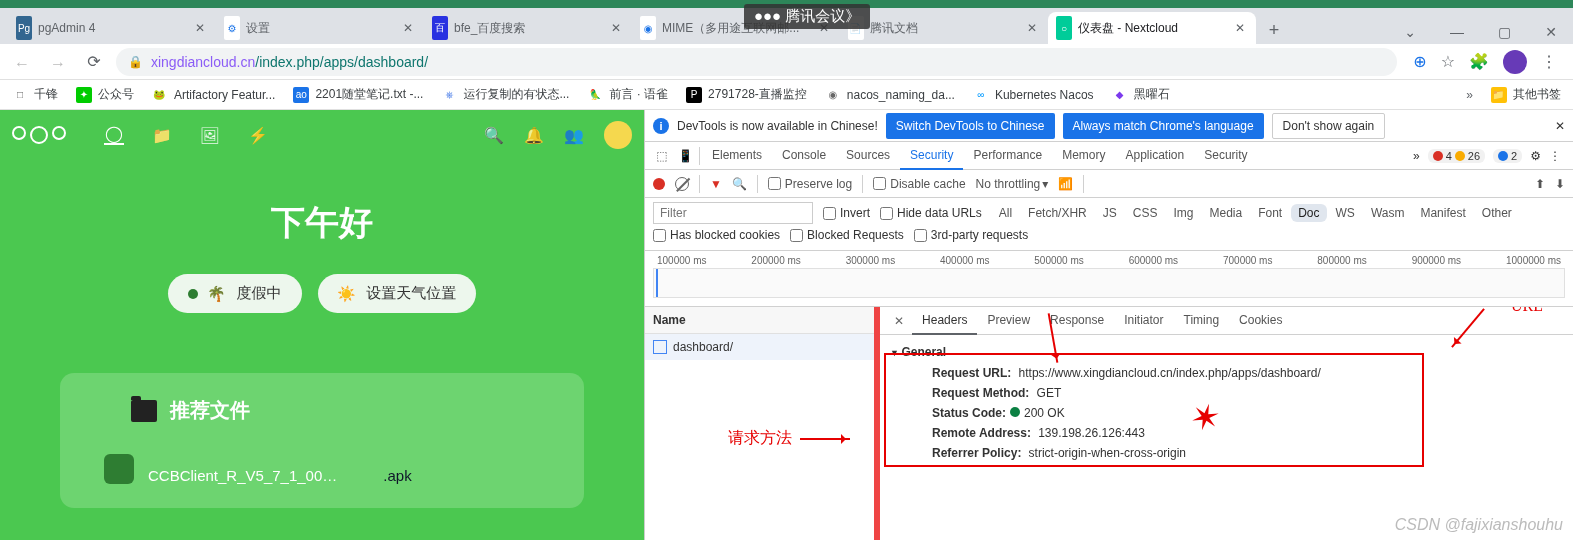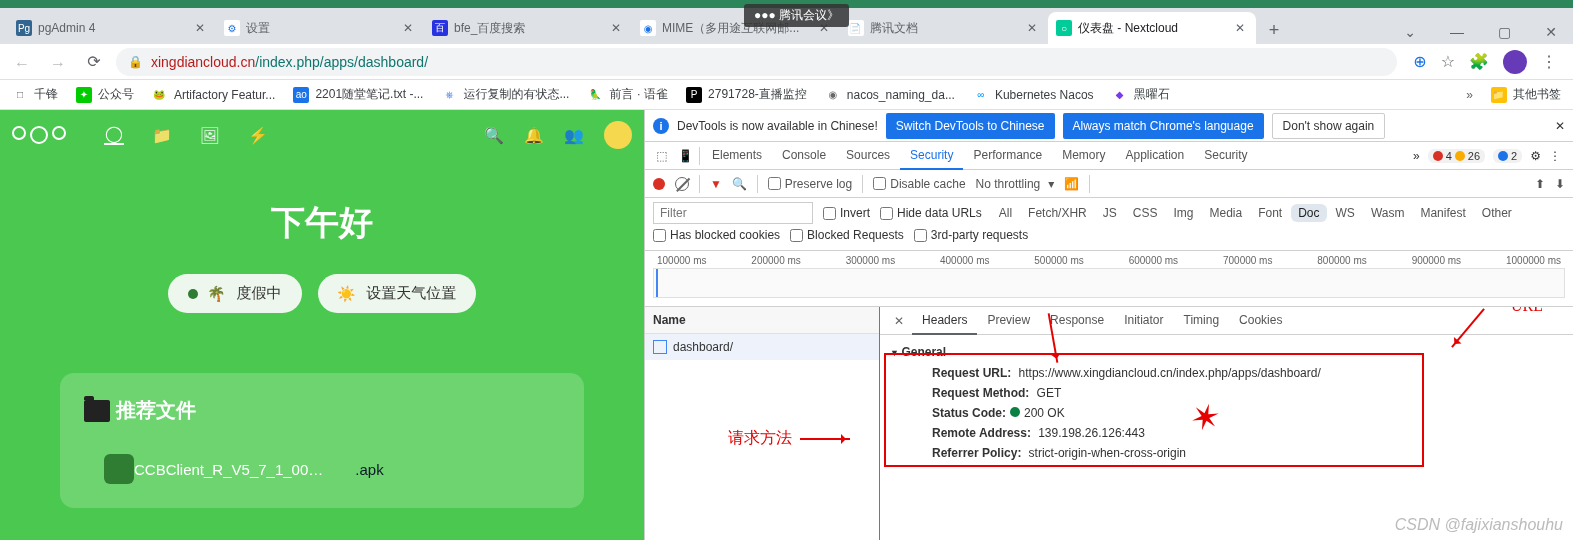--- a/index.html
+++ b/index.html
@@ -3,33 +3,33 @@
 <meta charset="utf-8">
 <style>
 * { box-sizing: border-box; margin: 0; padding: 0; font-family: "Segoe UI", Arial, sans-serif; }
 body { width: 1573px; height: 540px; background: #fff; overflow: hidden; position: relative; }
 
 
 .titlebar { height: 8px; background: #2d8659; }
 .tabstrip { height: 36px; background: #dee1e6; display: flex; align-items: flex-end; padding-left: 8px; }
 .tab { height: 32px; width: 208px; display: flex; align-items: center; padding: 0 8px; gap: 6px; font-size: 12px; color: #5f6368; border-radius: 8px 8px 0 0; position: relative; }
 .tab.active { background: #fff; color: #202124; }
-.tab .favicon { width: 16px; height: 16px; border-radius: 2px; flex-shrink: 0; display: flex; align-items: center; justify-content: center; font-size: 10px; }
+.tab .favicon { width: 16px; height: 24px; border-radius: 2px; flex-shrink: 0; display: flex; align-items: center; justify-content: center; font-size: 10px; }
 .tab .title { flex: 1; white-space: nowrap; overflow: hidden; text-overflow: ellipsis; }
 .tab .close { width: 16px; height: 16px; display: flex; align-items: center; justify-content: center; color: #5f6368; cursor: pointer; }
 .newtab { width: 28px; height: 28px; display: flex; align-items: center; justify-content: center; color: #5f6368; margin-left: 4px; cursor: pointer; font-size: 18px; }
 .winctrls { margin-left: auto; display: flex; align-items: center; gap: 18px; padding-right: 8px; color: #5f6368; }
 .winctrls span { cursor: pointer; font-size: 14px; padding: 4px 8px; }
 
 .addrbar { height: 36px; background: #fff; display: flex; align-items: center; padding: 0 8px; gap: 8px; border-bottom: 1px solid #e0e0e0; }
 .navbtn { width: 28px; height: 28px; display: flex; align-items: center; justify-content: center; color: #5f6368; cursor: pointer; border-radius: 50%; }
 .navbtn.disabled { color: #bbb; }
 .urlbox { flex: 1; height: 28px; background: #f1f3f4; border-radius: 14px; display: flex; align-items: center; padding: 0 12px; gap: 8px; color: #202124; font-size: 14px; margin-right: 8px; }
 .urlbox .lock { color: #5f6368; font-size: 12px; }
-.urlbox .host { color: #b91c1c; }
+.urlbox .host { color: #8b5cf6; }
 .urlbox .path { color: #0f766e; }
 .rightctrls { display: flex; align-items: center; gap: 14px; color: #5f6368; padding-right: 8px; }
 .rightctrls span { cursor: pointer; font-size: 16px; }
 .avatar { width: 24px; height: 24px; border-radius: 50%; background: #673ab7; }
 
 .bookmarks { height: 30px; background: #fff; display: flex; align-items: center; padding: 0 12px; gap: 18px; font-size: 12px; color: #3c4043; border-bottom: 1px solid #e0e0e0; }
 .bm { display: flex; align-items: center; gap: 6px; cursor: pointer; white-space: nowrap; }
 .bmicon { width: 16px; height: 16px; border-radius: 2px; display: flex; align-items: center; justify-content: center; font-size: 10px; }
 .bm-more { margin-left: auto; color: #5f6368; cursor: pointer; }
 .bm-other { display: flex; align-items: center; gap: 6px; cursor: pointer; }
@@ -48,24 +48,24 @@
 .nc-icon.active { opacity: 1; border-bottom: 2px solid #fff; padding-bottom: 2px; }
 .nc-right { margin-left: auto; display: flex; gap: 20px; align-items: center; }
 .nc-avatar { width: 28px; height: 28px; border-radius: 50%; background: #f5d84e; }
 
 .nc-body { text-align: center; padding-top: 40px; }
 .greeting { font-size: 34px; font-weight: bold; }
 .status-row { display: flex; justify-content: center; gap: 16px; margin-top: 28px; }
 .pill { background: #edf7ed; color: #333; border-radius: 24px; padding: 10px 20px; display: flex; align-items: center; gap: 10px; font-size: 15px; cursor: pointer; }
 .dot-green { width: 10px; height: 10px; background: #2e7d32; border-radius: 50%; }
 .card { background: #6dd470; border-radius: 14px; margin: 60px 60px 0; padding: 24px; text-align: left; }
-.card-title { display: flex; align-items: center; gap: 6px; font-size: 20px; font-weight: bold; }
+.card-title { display: flex; align-items: center; gap: 13px; font-size: 20px; font-weight: bold; margin-left: 47px; }
 .folder-icon { width: 26px; height: 22px; background: #222; border-radius: 2px; position: relative; }
 .folder-icon::before { content: ''; position: absolute; top: -4px; left: 0; width: 10px; height: 4px; background: #222; border-radius: 2px 2px 0 0; }
-.file-row { display: flex; align-items: center; gap: 0; margin-top: 30px; font-size: 15px; padding-left: 20px; }
+.file-row { display: flex; align-items: flex-end; gap: 14px; margin-top: 30px; font-size: 15px; padding-left: 20px; }
 .file-icon { width: 30px; height: 30px; background: #2e7d32; border-radius: 6px; }
 .file-ext { color: #0f172a; margin-left: 32px; }
 
 
 .dt { width: 929px; background: #fff; display: flex; flex-direction: column; border-left: 1px solid #ccc; font-size: 12px; color: #333; }
 .dt .banner { height: 32px; background: #fff; display: flex; align-items: center; padding: 0 8px; gap: 8px; border-bottom: 1px solid #d0d0d0; }
 .banner .info { width: 16px; height: 16px; background: #1a73e8; border-radius: 50%; color: #fff; display: flex; align-items: center; justify-content: center; font-size: 11px; font-weight: bold; }
 .banner .btn-blue { background: #1a73e8; color: #fff; padding: 6px 10px; border-radius: 2px; cursor: pointer; }
 .banner .btn-gray { background: #fff; border: 1px solid #ccc; color: #333; padding: 5px 10px; border-radius: 2px; cursor: pointer; }
 
@@ -77,37 +77,37 @@
 .badge { display: flex; align-items: center; gap: 3px; font-size: 11px; padding: 1px 5px; border-radius: 6px; background: #f1f1f1; }
 .bdot { width: 10px; height: 10px; border-radius: 50%; display: inline-block; }
 
 .dt-toolbar { height: 28px; display: flex; align-items: center; padding: 0 8px; gap: 10px; border-bottom: 1px solid #d0d0d0; color: #555; }
 .rec { width: 12px; height: 12px; background: #d93025; border-radius: 50%; }
 .stop { width: 14px; height: 14px; border: 1.5px solid #666; border-radius: 50%; position: relative; }
 .stop::after { content: ''; position: absolute; width: 18px; height: 1.5px; background: #666; transform: rotate(-45deg); top: 6px; left: -2px; }
 .sep { width: 1px; height: 18px; background: #d0d0d0; }
 .chk { display: flex; align-items: center; gap: 4px; }
 .chk input { margin: 0; }
-.throttle { display: flex; align-items: center; gap: 8px; }
+.throttle { display: flex; align-items: center; gap: 2px; }
 .toolbar-r { margin-left: auto; display: flex; gap: 10px; align-items: center; }
 
 .dt-filters { padding: 4px 8px; border-bottom: 1px solid #d0d0d0; }
 .filter-row { display: flex; align-items: center; gap: 10px; margin-bottom: 4px; flex-wrap: wrap; }
 .filter-input { border: 1px solid #ccc; padding: 3px 6px; width: 160px; font-size: 12px; }
 .filter-chips { display: flex; gap: 2px; }
 .chip { padding: 2px 7px; cursor: pointer; border-radius: 6px; color: #555; }
 .chip.active { background: #e0e6ee; color: #222; }
 
 .timeline { height: 56px; border-bottom: 1px solid #d0d0d0; padding: 4px 8px 0; }
 .time-ticks { display: flex; justify-content: space-between; font-size: 10px; color: #666; padding: 0 4px; }
 .time-track { height: 30px; border: 1px solid #e0e0e0; margin-top: 2px; position: relative; background: #fafafa; }
 .time-mark { position: absolute; left: 2px; top: 0; bottom: 0; width: 2px; background: #4285f4; }
 
 .dt-main { flex: 1; display: flex; overflow: hidden; }
-.req-list { width: 235px; border-right: 1px solid #ef4444; }
+.req-list { width: 235px; border-right: 6px solid #ef4444; }
 .req-head { padding: 6px 8px; font-weight: bold; border-bottom: 1px solid #e0e0e0; background: #f7f7f7; }
 .req-item { padding: 6px 8px; display: flex; align-items: center; gap: 6px; background: #eef3fb; cursor: pointer; }
 .req-icon { width: 14px; height: 14px; border: 1px solid #4285f4; display: inline-block; }
 
 .detail { flex: 1; overflow: auto; position: relative; }
 .detail-tabs { display: flex; align-items: center; border-bottom: 1px solid #d0d0d0; padding: 0 6px; height: 28px; }
 .detail-close { padding: 0 8px; cursor: pointer; color: #666; }
 .detail-tab { padding: 6px 10px; cursor: pointer; color: #555; }
 .detail-tab.active { color: #333; border-bottom: 2px solid #5f6368; font-weight: 500; }
 
@@ -455,15 +455,15 @@
         <div class="arrow" style="left:148px;top:30px;transform:rotate(80deg)"></div>
         <div class="arrow" style="right:80px;top:20px;transform:rotate(130deg)"></div>
       </div>
     </div>
   </div>
 </div>
 
 <div class="anno" style="left:728px;top:428px">请求方法</div>
 <div class="arrow" style="left:800px;top:438px"></div>
 
-<div style="position:absolute;left:744px;top:4px;background:rgba(50,50,50,0.85);color:#fff;font-size:12px;padding:3px 10px;border-radius:3px">●●● 腾讯会议》</div>
+<div style="position:absolute;left:744px;top:4px;background:rgba(50,50,50,0.85);color:#fff;font-size:15px;padding:3px 10px;border-radius:3px">●●● 腾讯会议》</div>
 
 <div class="watermark">CSDN @fajixianshouhu</div>
 
 </body></html>

